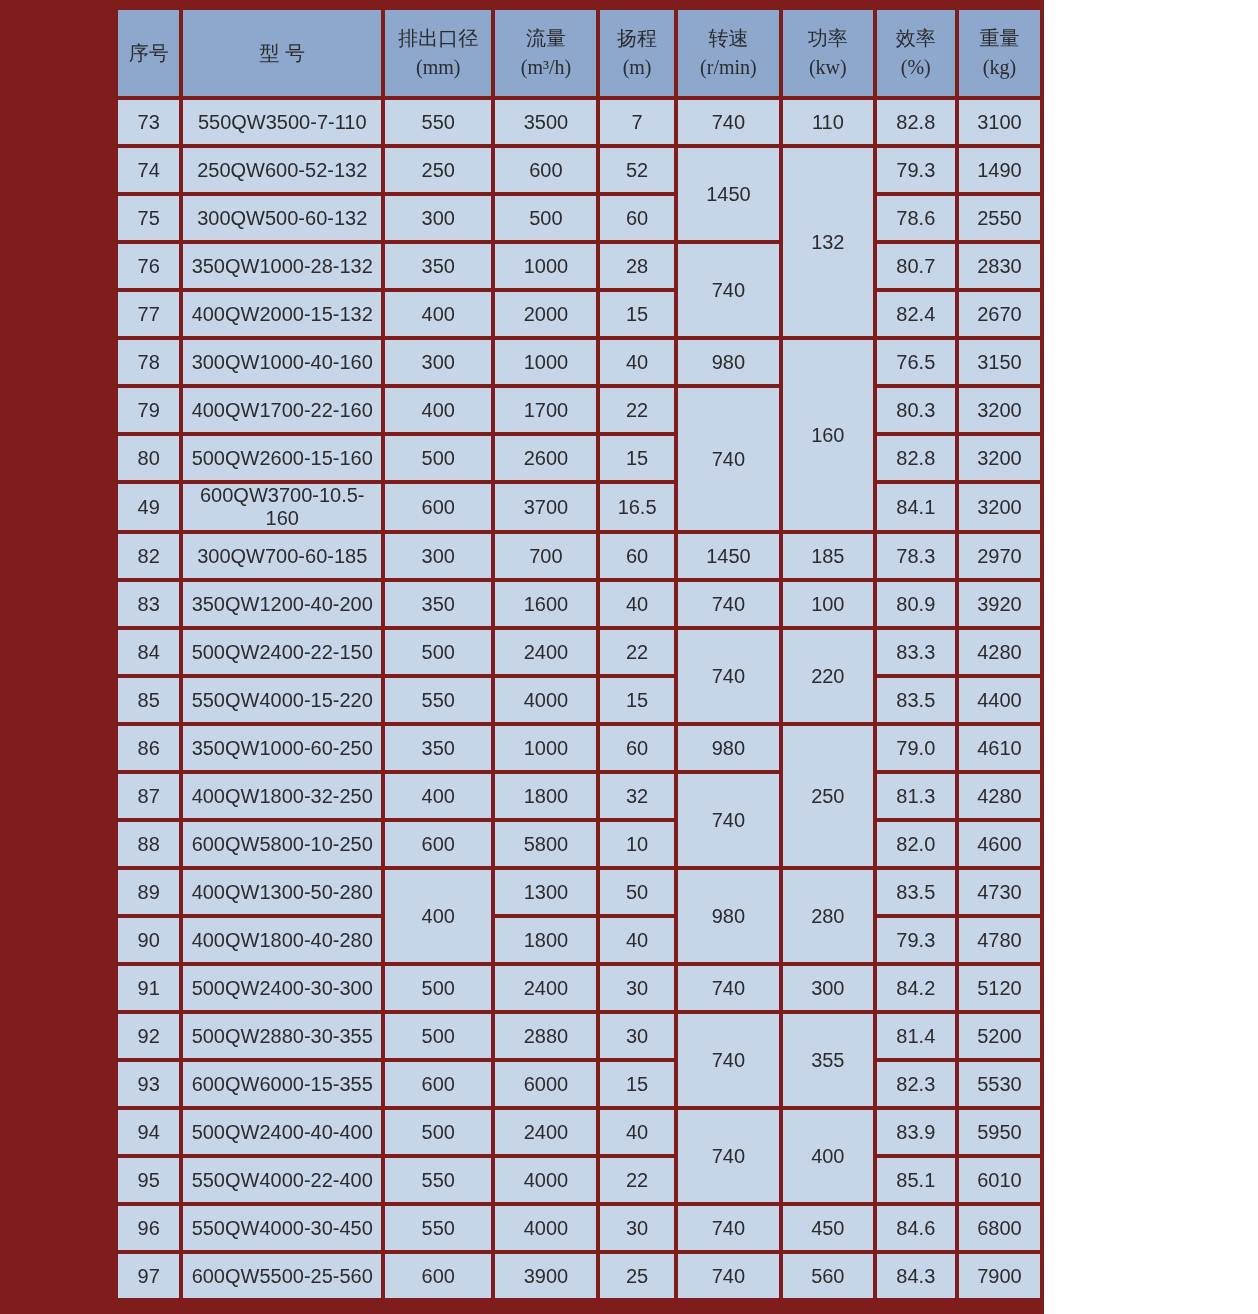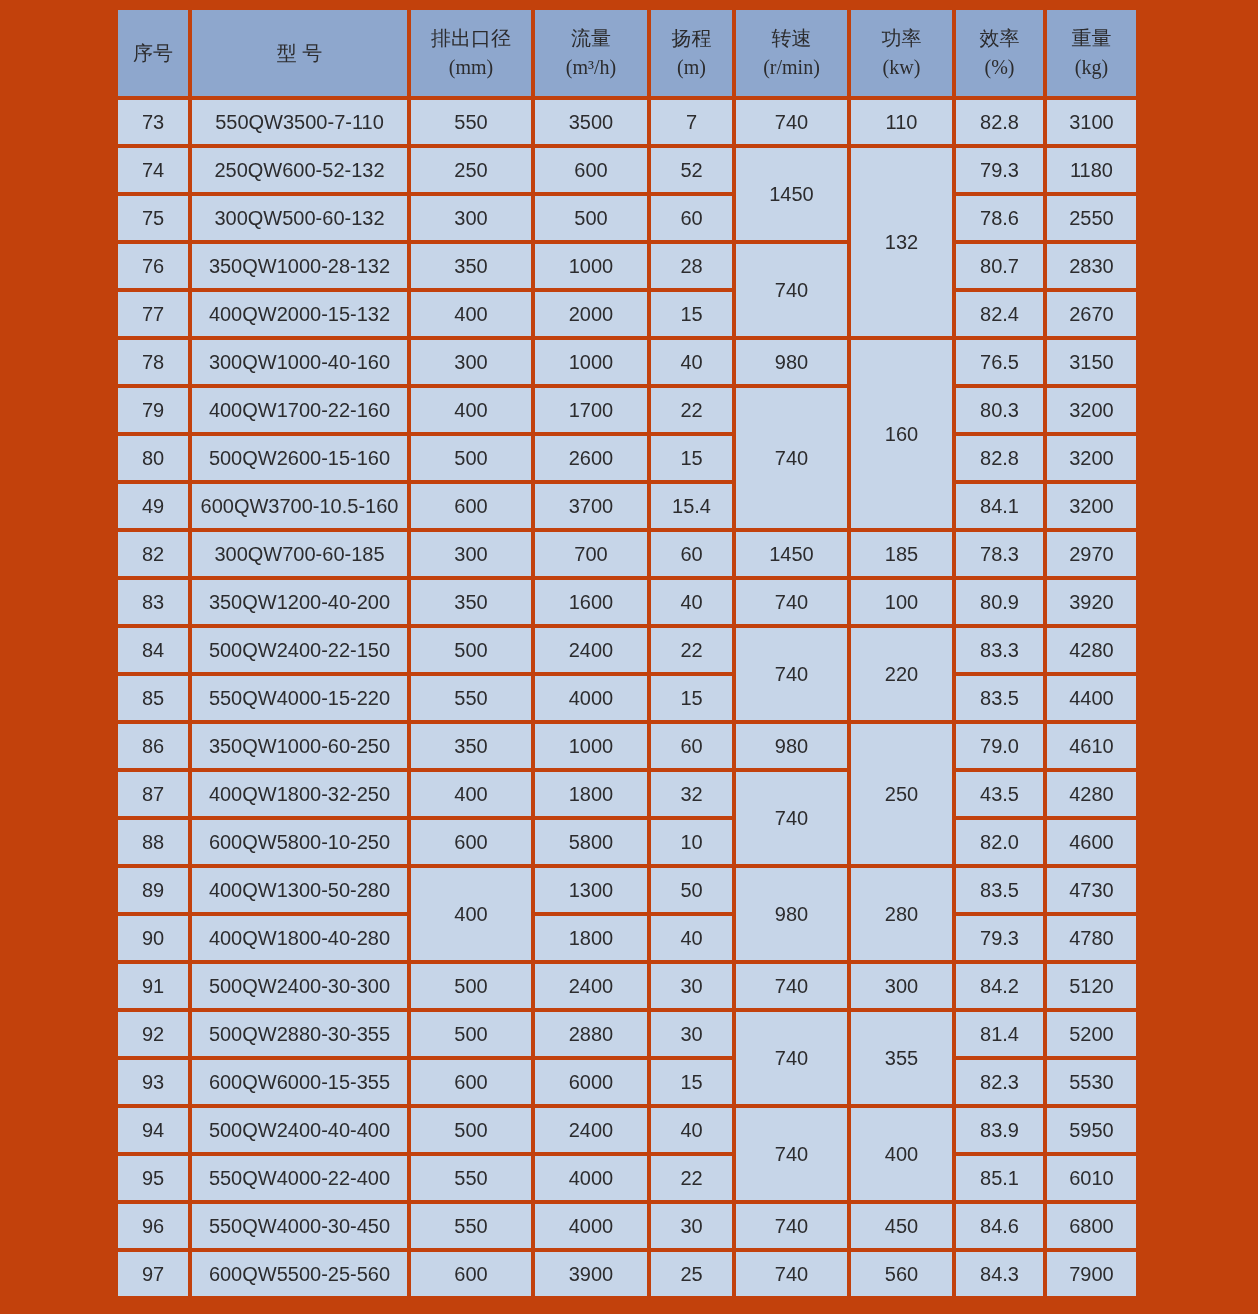--- a/index.html
+++ b/index.html
@@ -2,23 +2,23 @@
 <html><head>
 <meta charset="utf-8">
 <style>
   html, body {
     margin: 0;
     padding: 0;
     background: #ffffff;
   }
   .page {
     position: relative;
-    width: 1258px;
+    width: 1044px;
     height: 1314px;
-    background: #c2410c;
+    background: #7f1d1d;
     font-family: "Liberation Sans", sans-serif;
     overflow: hidden;
   }
   table.spec {
     position: absolute;
     left: 114px;
     top: 6px;
     border-collapse: separate;
     border-spacing: 4px;
     table-layout: fixed;
@@ -114,21 +114,21 @@
       </tr>
       <tr>
         <td>74</td>
         <td>250QW600-52-132</td>
         <td>250</td>
         <td>600</td>
         <td>52</td>
         <td rowspan="2">1450</td>
         <td rowspan="4">132</td>
         <td>79.3</td>
-        <td>1180</td>
+        <td>1490</td>
       </tr>
       <tr>
         <td>75</td>
         <td>300QW500-60-132</td>
         <td>300</td>
         <td>500</td>
         <td>60</td>
         <td>78.6</td>
         <td>2550</td>
       </tr>
@@ -179,21 +179,21 @@
         <td>2600</td>
         <td>15</td>
         <td>82.8</td>
         <td>3200</td>
       </tr>
       <tr>
         <td>49</td>
         <td>600QW3700-10.5-160</td>
         <td>600</td>
         <td>3700</td>
-        <td>15.4</td>
+        <td>16.5</td>
         <td>84.1</td>
         <td>3200</td>
       </tr>
       <tr>
         <td>82</td>
         <td>300QW700-60-185</td>
         <td>300</td>
         <td>700</td>
         <td>60</td>
         <td>1450</td>
@@ -243,21 +243,21 @@
         <td>79.0</td>
         <td>4610</td>
       </tr>
       <tr>
         <td>87</td>
         <td>400QW1800-32-250</td>
         <td>400</td>
         <td>1800</td>
         <td>32</td>
         <td rowspan="2">740</td>
-        <td>43.5</td>
+        <td>81.3</td>
         <td>4280</td>
       </tr>
       <tr>
         <td>88</td>
         <td>600QW5800-10-250</td>
         <td>600</td>
         <td>5800</td>
         <td>10</td>
         <td>82.0</td>
         <td>4600</td>

